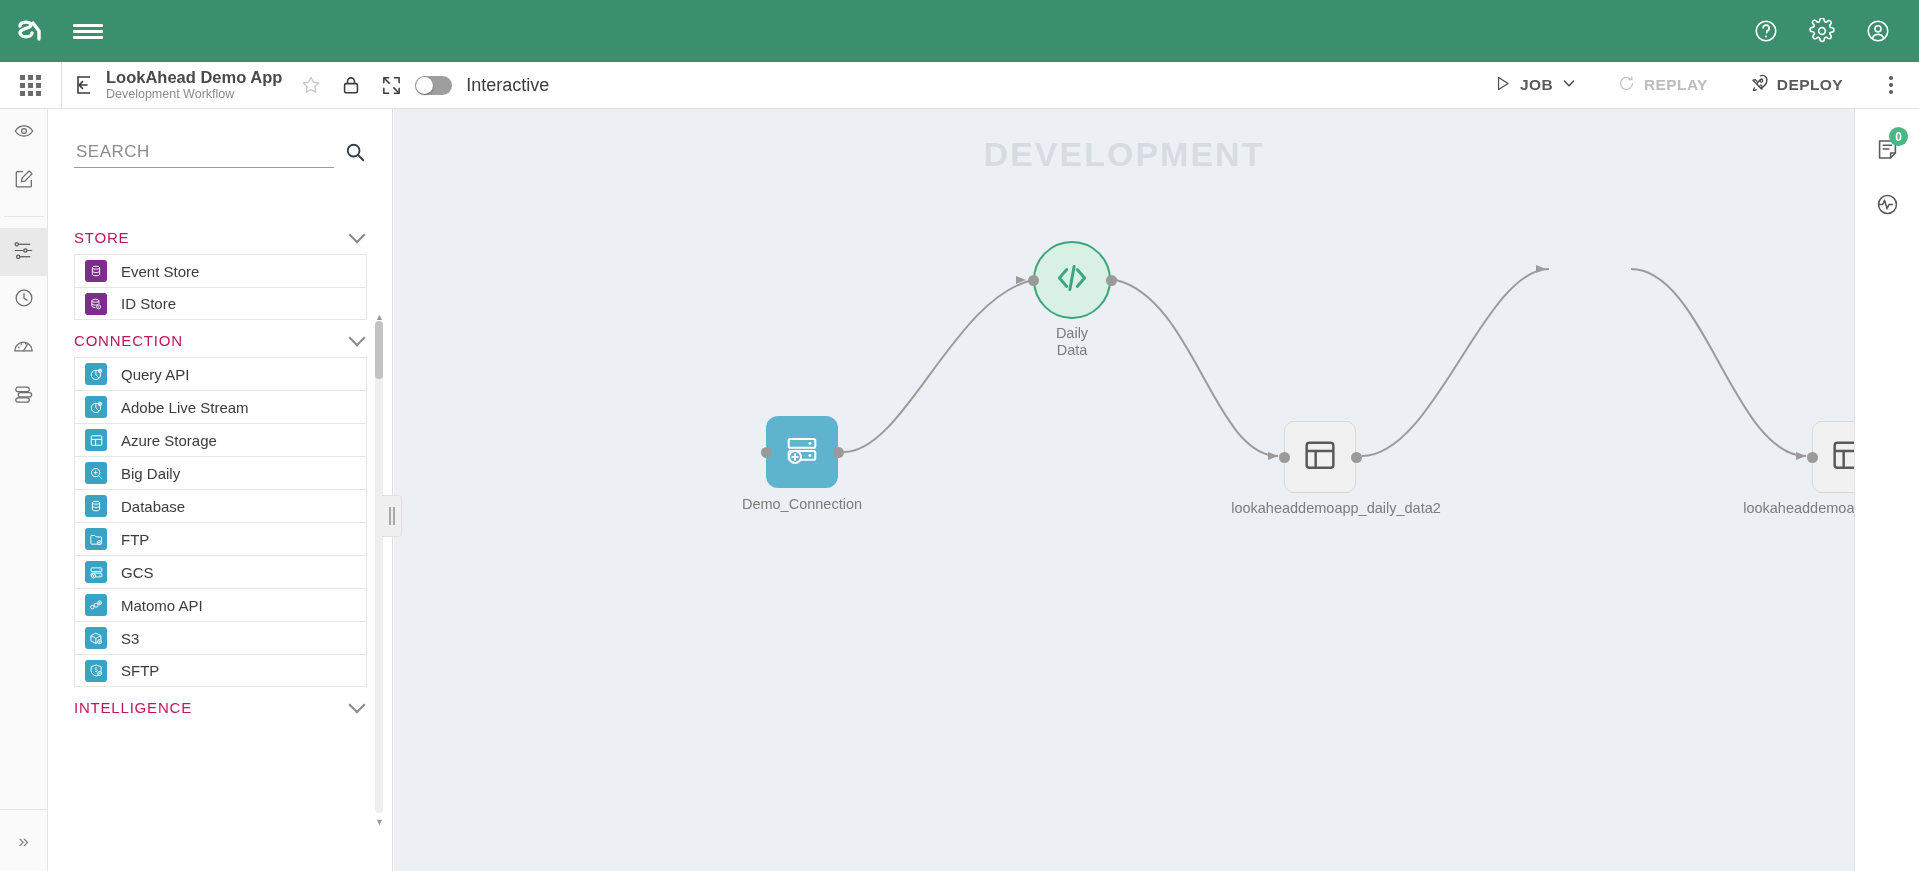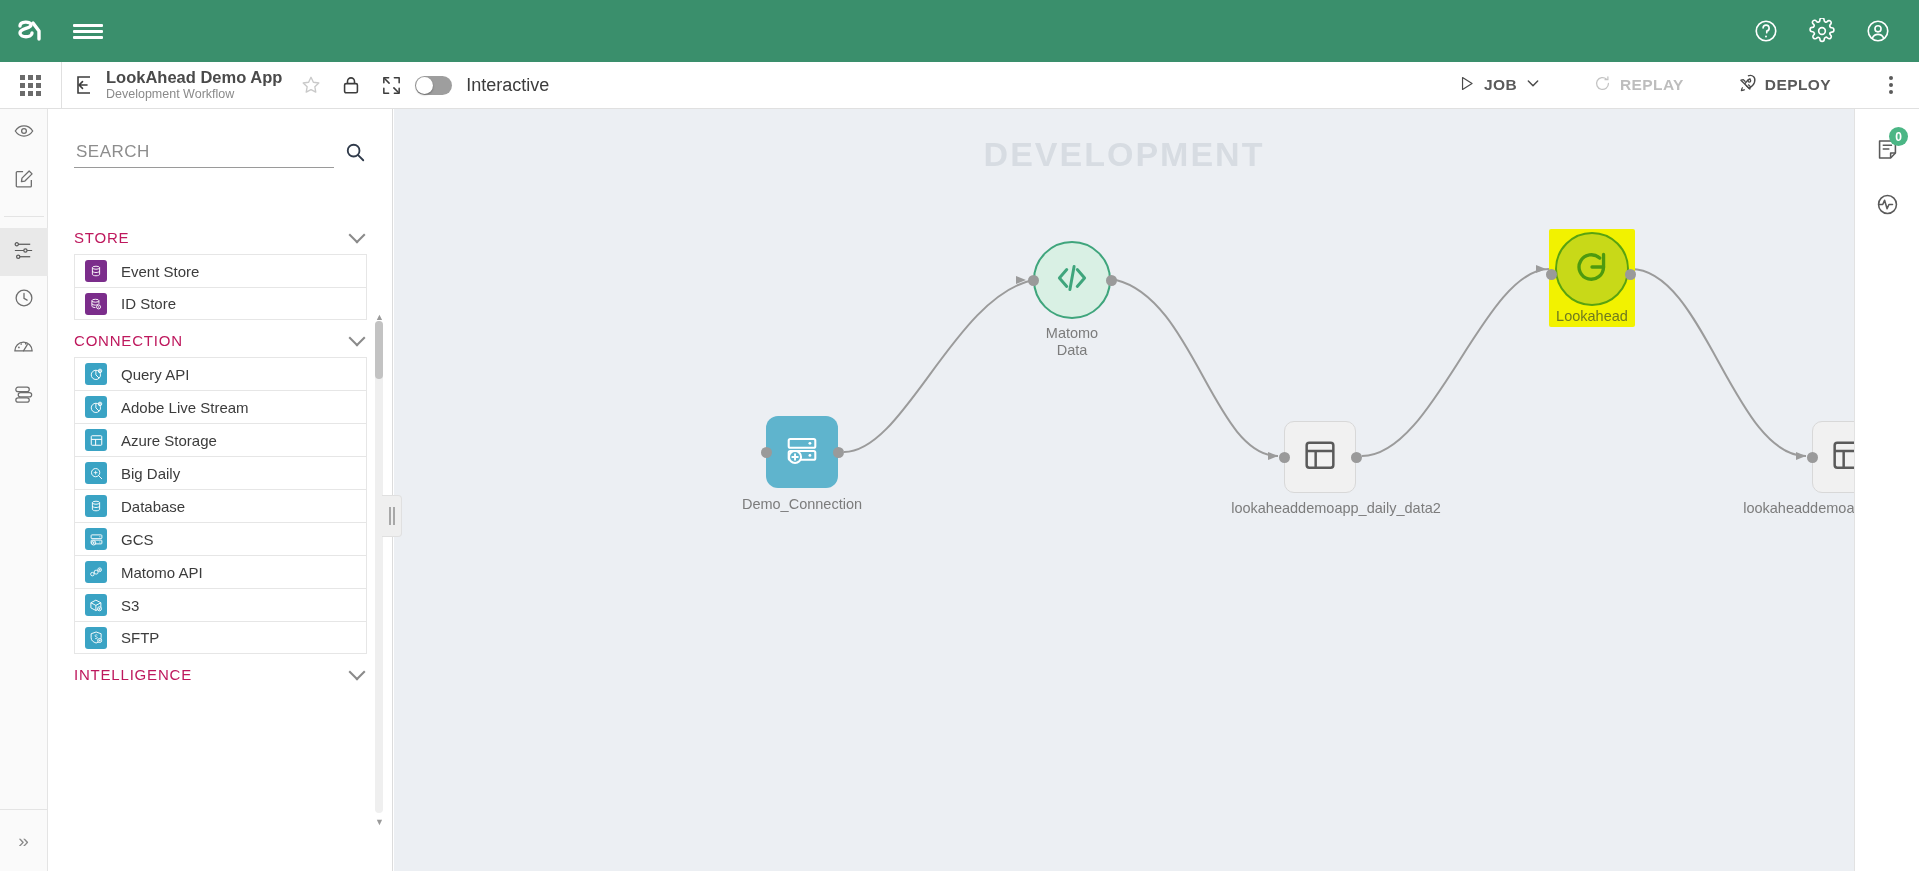--- a/index.html
+++ b/index.html
@@ -48,21 +48,21 @@
   .toggle-wrap { display:flex; align-items:center; gap: 14px; margin-left: 12px;}
   .toggle {
     width: 37px; height: 19px; border-radius: 10px; background: #9e9e9e;
     position: relative; cursor: pointer;
   }
   .toggle .knob {
     position:absolute; top: 1px; left: 1px; width: 17px; height: 17px;
     border-radius: 50%; background: #fff; box-shadow: 0 1px 2px rgba(0,0,0,.35);
   }
   .toggle-label { font-size: 18px; color: #3c3c3c; }
-  .toolbar-right { margin-left: auto; display:flex; align-items:center; gap: 52px; padding-right: 20px; }
+  .toolbar-right { margin-left: auto; display:flex; align-items:center; gap: 40px; padding-right: 20px; }
   .tb-action { display:flex; align-items:center; gap: 8px; cursor:pointer; font-size: 15.5px;
                letter-spacing: .4px; font-weight: 600; color: #5a5a5a; }
   .tb-action.disabled { color: #bdbdbd; cursor: default; }
   .kebab { display:flex; flex-direction:column; gap:3px; cursor:pointer; padding: 0 6px;}
   .kebab i { width: 4px; height: 4px; border-radius:50%; background:#5a5a5a; display:block; }
 
   
   .rail {
     position: absolute; top: 109px; left: 0; width: 48px; height: 762px;
     background: #fafafa; border-right: 1px solid #e4e4e4;
@@ -464,20 +464,30 @@
         </div>
         <div class="item">
           <span class="item-icon conn">
             <svg width="14" height="14" viewBox="0 0 24 24" fill="none" stroke="#fff" stroke-width="1.6">
               <ellipse cx="12" cy="6.4" rx="6.2" ry="2.6"></ellipse>
               <path d="M5.8 6.4v11.2c0 1.4 2.8 2.6 6.2 2.6s6.2-1.2 6.2-2.6V6.4"></path>
               <path d="M5.8 12c0 1.4 2.8 2.6 6.2 2.6S18.2 13.4 18.2 12"></path>
             </svg>
           </span>
           <span class="item-label">Database</span>
+        </div>
+        <div class="item">
+          <span class="item-icon conn">
+            <svg width="15" height="15" viewBox="0 0 24 24" fill="none" stroke="#fff" stroke-width="1.5" stroke-linejoin="round">
+              <path d="M3 18.4V6.6a1 1 0 0 1 1-1h5l2 2.2h8a1 1 0 0 1 1 1v9.6a1 1 0 0 1-1 1H4a1 1 0 0 1-1-1z"></path>
+              <circle cx="16.4" cy="17" r="3.2" fill="#3aa3c4"></circle>
+              <path d="M16.4 15.4v3.2M14.8 17h3.2" stroke-width="1.3"></path>
+            </svg>
+          </span>
+          <span class="item-label">FTP</span>
         </div>
         <div class="item">
           <span class="item-icon conn">
             <svg width="15" height="15" viewBox="0 0 24 24" fill="none" stroke="#fff" stroke-width="1.5">
               <rect x="3.4" y="4.6" width="17.2" height="6" rx="1.2"></rect>
               <circle cx="17.4" cy="7.6" r=".9" fill="#fff" stroke="none"></circle>
               <rect x="3.4" y="13" width="17.2" height="6" rx="1.2"></rect>
               <circle cx="17.4" cy="16" r=".9" fill="#fff" stroke="none"></circle>
               <circle cx="7.4" cy="17.4" r="3.4" fill="#3aa3c4"></circle>
               <path d="M7.4 15.6v3.6M5.6 17.4h3.6" stroke-width="1.3"></path>
@@ -581,53 +591,39 @@
           <svg width="42" height="42" viewBox="0 0 24 24" fill="none" stroke="#3fa57c" stroke-width="1.7" stroke-linecap="round" stroke-linejoin="round">
             <path d="M9 7.2 4.8 12 9 16.8"></path>
             <path d="M15 7.2 19.2 12 15 16.8"></path>
             <path d="M13.2 5.4 10.8 18.6"></path>
           </svg>
         </span>
       </div>
       <div class="port" style="left:-5.5px;"></div>
       <div class="port" style="right:-5.5px;"></div>
       <div class="node-label" style="top:84px;line-height:1.15;">
-        <div>Matomo</div>
+        <div>Daily</div>
         <div>Data</div>
       </div>
     </div>
 
     <div class="node" style="left:890px; top:312px; width:72px; height:72px;">
       <div class="node-table">
         <span>
           <svg width="40" height="40" viewBox="0 0 24 24" fill="none" stroke="#5a5a5a" stroke-width="1.5">
             <rect x="4" y="4.6" width="16" height="15" rx="1.6"></rect>
             <path d="M4 9.6h16M9.4 9.6v10"></path>
           </svg>
         </span>
       </div>
       <div class="port" style="left:-5.5px;"></div>
       <div class="port" style="right:-5.5px;"></div>
       <div class="node-label" style="top:79px;margin-left:16px;">lookaheaddemoapp_daily_data2</div>
     </div>
 
-    <div class="node" style="left:1155px; top:120px; width:86px; height:98px;">
-      <div class="node-sel-box" style="left:0;top:0;width:86px;height:98px;border-radius:2px;"></div>
-      <div class="node-lookahead" style="position:absolute;left:6px;top:3px;">
-        <span>
-          <svg width="42" height="42" viewBox="0 0 24 24" fill="none" stroke="#4d9a0f" stroke-width="1.9" stroke-linecap="round" stroke-linejoin="round">
-            <path d="M18.6 12a7 7 0 1 1-2.2-5.1"></path>
-            <path d="M18.6 4.8V12h-6.6"></path>
-          </svg>
-        </span>
-      </div>
-      <div class="port" style="left:-3px;top:40px;margin-top:0;"></div>
-      <div class="port" style="left:76px;top:40px;margin-top:0;"></div>
-      <div class="node-label" style="top:79px;color:#6f7a1f;">Lookahead</div>
-    </div>
 
     <div class="node" style="left:1418px; top:312px; width:72px; height:72px;">
       <div class="node-table">
         <span>
           <svg width="40" height="40" viewBox="0 0 24 24" fill="none" stroke="#5a5a5a" stroke-width="1.5">
             <rect x="4" y="4.6" width="16" height="15" rx="1.6"></rect>
             <path d="M4 9.6h16M9.4 9.6v10"></path>
           </svg>
         </span>
       </div>

